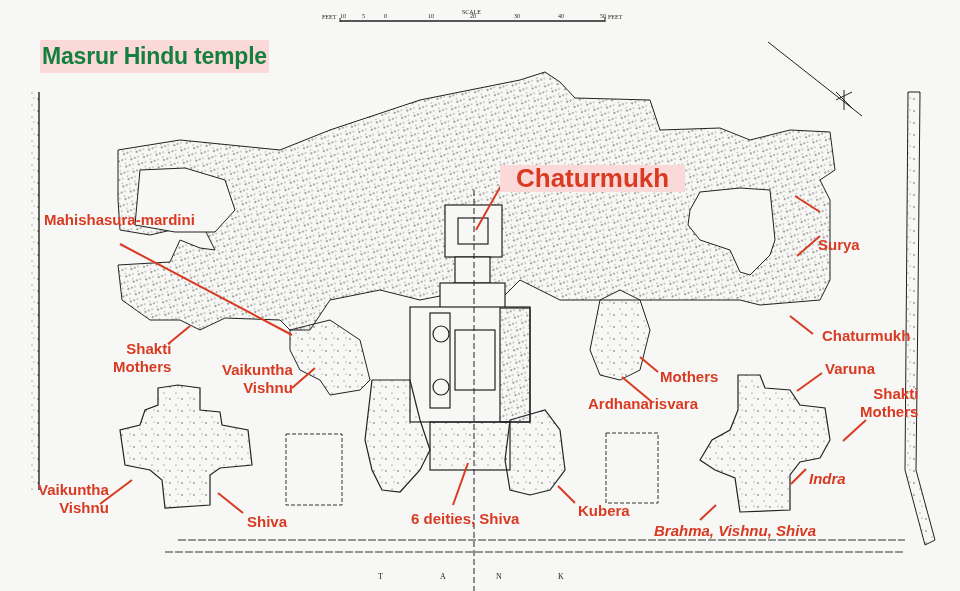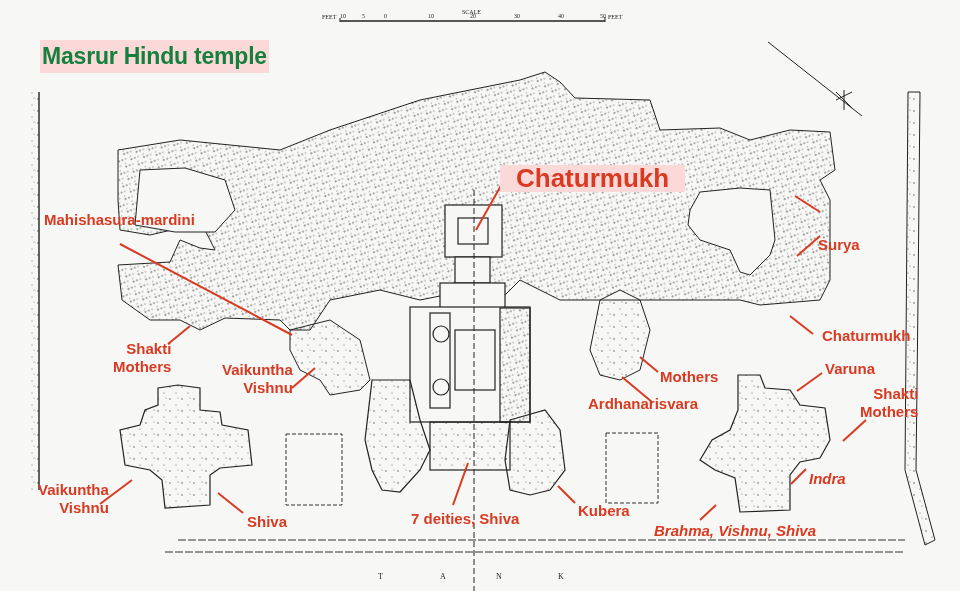--- a/index.html
+++ b/index.html
@@ -140,21 +140,21 @@
   <div>Vaikuntha</div>
   <div>Vishnu</div>
 </div>
 
 <div class="lbl c" style="left:38px;top:481px;">
   <div>Vaikuntha</div>
   <div>Vishnu</div>
 </div>
 
 <div class="lbl" style="left:247px;top:513px;">Shiva</div>
-<div class="lbl" style="left:411px;top:510px;">7 deities, Shiva</div>
+<div class="lbl" style="left:411px;top:510px;">6 deities, Shiva</div>
 <div class="lbl" style="left:578px;top:502px;">Kubera</div>
 
 <div class="lbl" style="left:818px;top:216px;margin-top:20px;">Surya</div>
 <div class="lbl" style="left:822px;top:327px;">Chaturmukh</div>
 <div class="lbl" style="left:660px;top:368px;">Mothers</div>
 <div class="lbl" style="left:588px;top:395px;">Ardhanarisvara</div>
 <div class="lbl" style="left:825px;top:360px;">Varuna</div>
 
 <div class="lbl c" style="left:860px;top:385px;">
   <div>Shakti</div>

